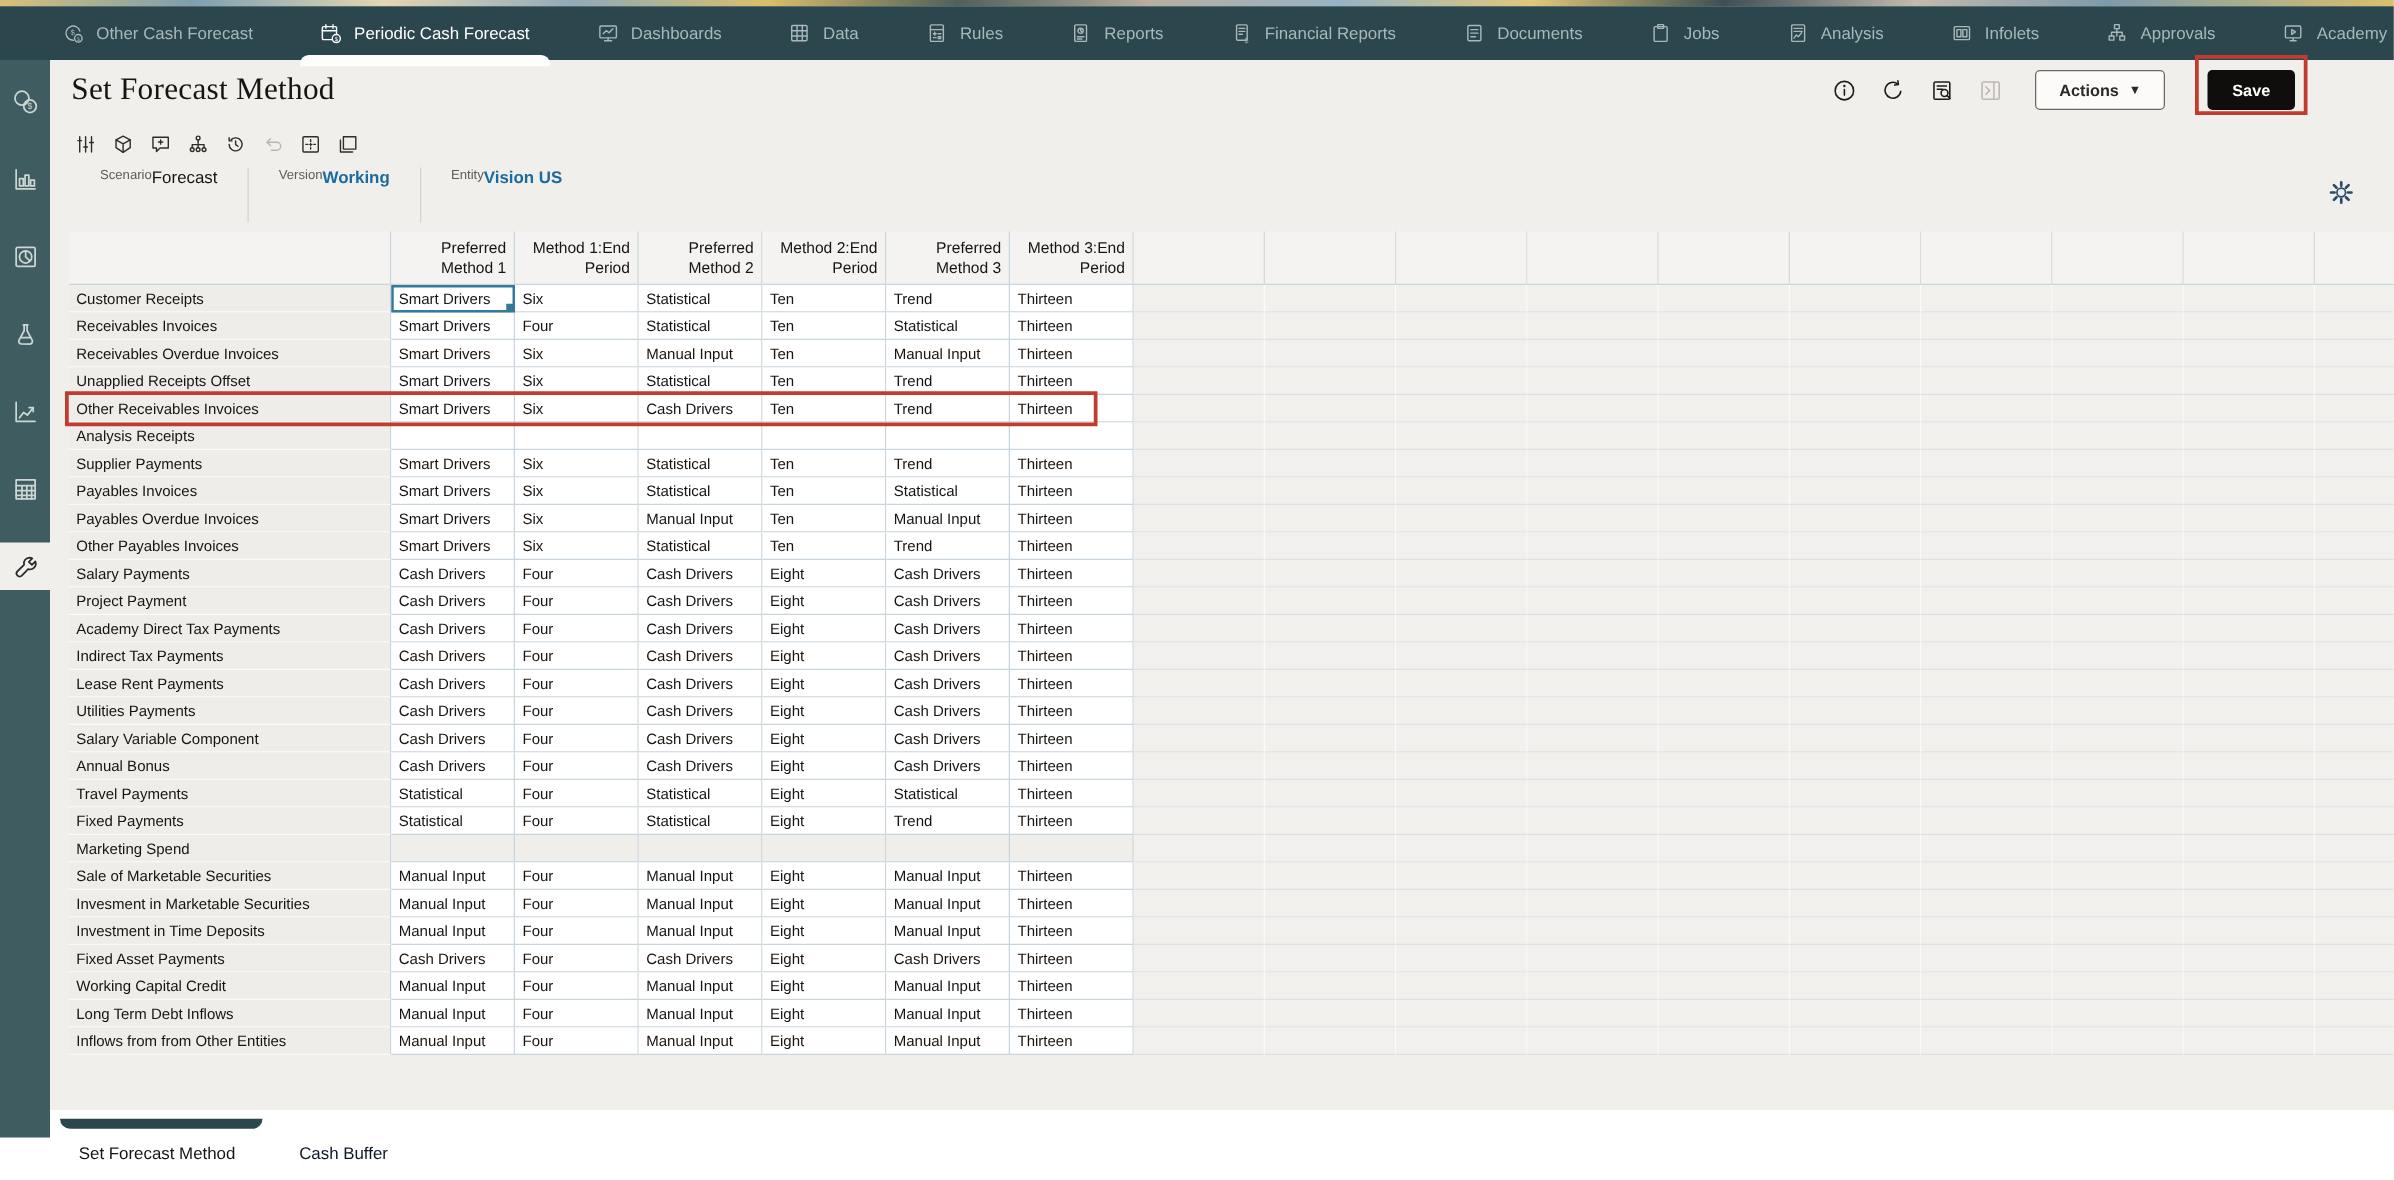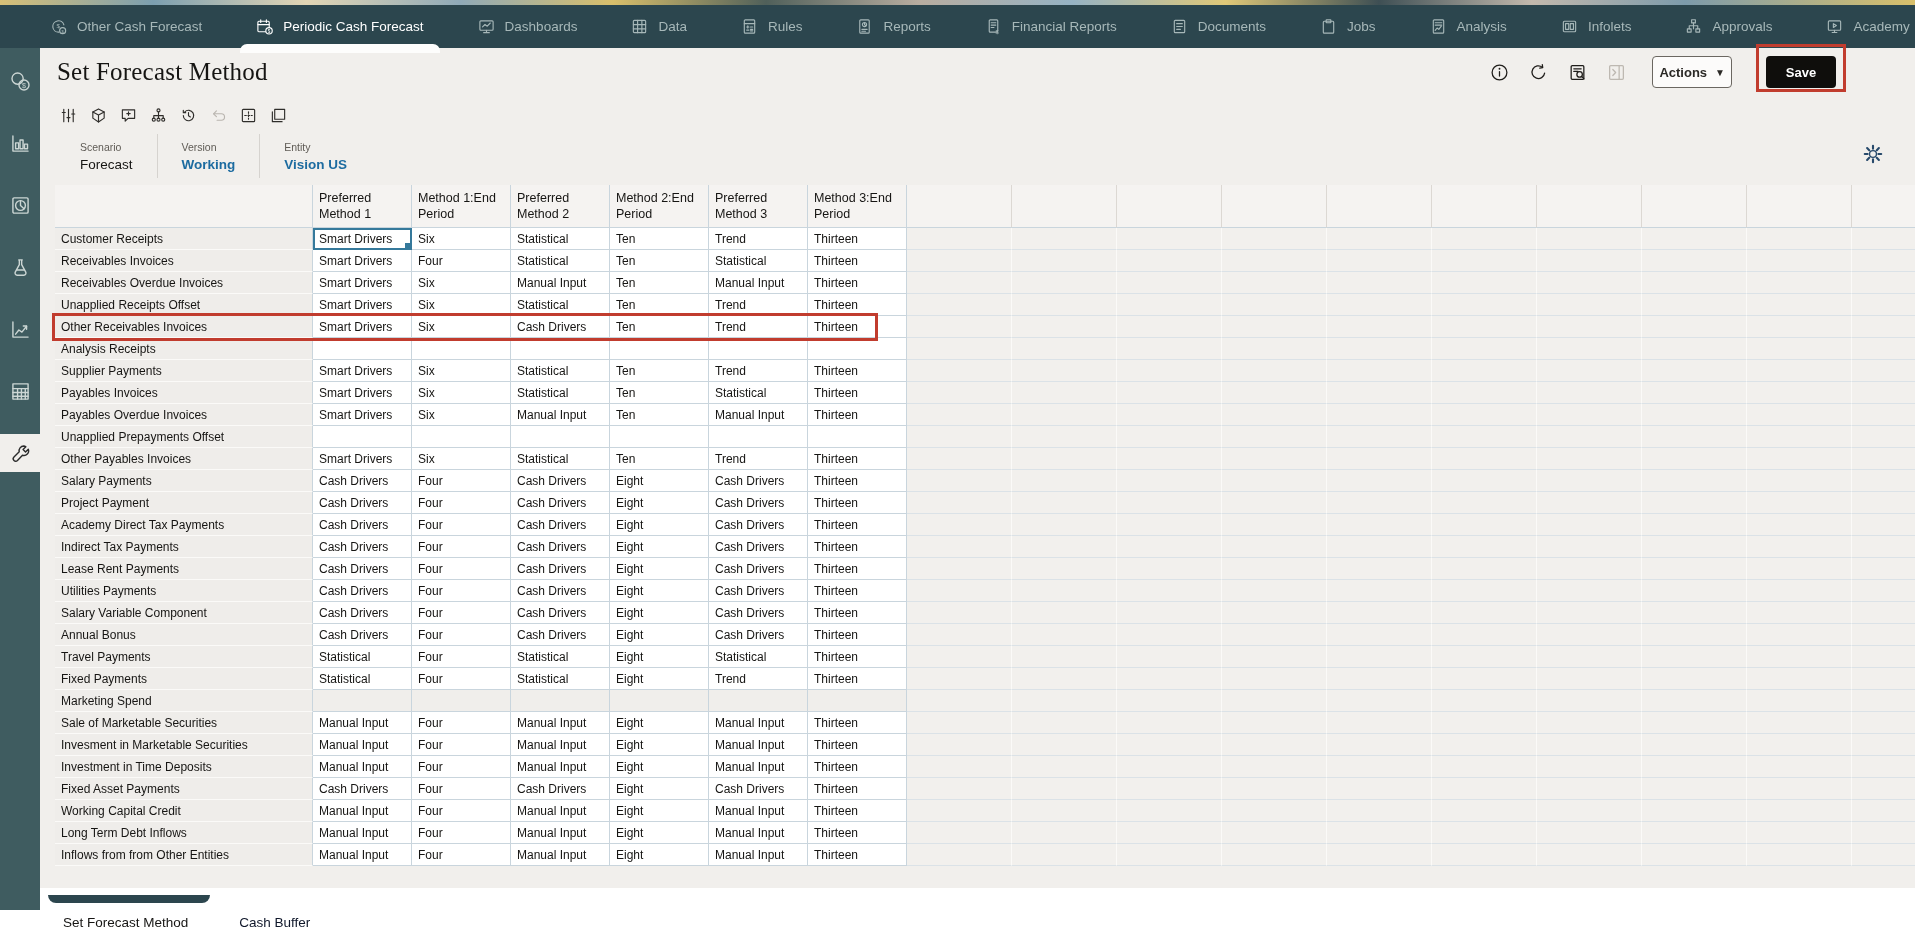--- a/index.html
+++ b/index.html
@@ -19,47 +19,47 @@
   .side-item{width:40px;height:38px;display:flex;align-items:center;justify-content:center;margin-bottom:24px;color:#ccd6d4;cursor:pointer}
   .side-item svg{width:21px;height:21px}
   .side-item.active{background:#f1efec;color:#2b2b2b}
   
   .page-header{position:absolute;left:40px;top:48px;right:0;height:48px;display:flex;align-items:center;padding-left:17px}
   .page-title{font-family:"Liberation Serif","DejaVu Serif",serif;font-size:25px;font-weight:400;color:#161513;letter-spacing:.2px}
   .header-right{margin-left:auto;display:flex;align-items:center;gap:20px;padding-right:79px}
   .icon-btn{color:#1f1d1a;cursor:pointer;display:flex}
   .icon-btn svg{width:19px;height:19px}
   .icon-btn.disabled{color:#bdb8b1;cursor:default}
-  .btn-actions{height:32px;padding:0 6px;border:1px solid #6b6761;border-radius:4px;background:#fcfbfa;font-size:13px;font-weight:700;color:#2b2926;display:flex;align-items:center;gap:8px;cursor:pointer;margin-left:6px}
+  .btn-actions{height:32px;padding:0 18px;border:1px solid #6b6761;border-radius:4px;background:#fcfbfa;font-size:13px;font-weight:700;color:#2b2926;display:flex;align-items:center;gap:8px;cursor:pointer;margin-left:6px}
   .btn-actions .caret{font-size:10px}
   .btn-save{height:32px;width:70px;margin-left:14px;border:none;border-radius:4px;background:#0f0e0c;color:#fff;font-size:13px;font-weight:700;display:flex;align-items:center;justify-content:center;cursor:pointer}
   
   .toolbar{position:absolute;left:40px;top:98px;right:0;height:34px;display:flex;align-items:center;gap:13px;padding-left:20px}
   .tool-btn{color:#2f2d2a;cursor:pointer;display:flex}
   .tool-btn svg{width:17px;height:17px}
   .tool-btn.disabled{color:#b9b5af;cursor:default}
   
   .pov{position:absolute;left:40px;top:134px;right:0;height:44px;display:flex;align-items:stretch;padding-left:24px}
-  .pov-item{display:flex;flex-direction:column;justify-content:center;padding:0 24px;cursor:pointer}
+  .pov-item{display:flex;flex-direction:row;justify-content:center;padding:0 24px;cursor:pointer}
   .pov-item:first-child{padding-left:16px}
   .pov-item + .pov-item{border-left:1px solid #d6d3cf}
   .pov-label{font-size:10.5px;color:#5f5b55;margin-bottom:4px}
   .pov-value{font-size:13.5px;color:#161513}
   .pov-value.link{color:#1c6ba0;font-weight:700}
   .pov-gear{margin-left:auto;margin-right:32px;align-self:center;color:#27496b;cursor:pointer}
   .pov-gear svg{width:20px;height:20px}
   
   .grid{position:absolute;left:55px;top:185px;right:0;bottom:56px;overflow:hidden}
   .grid-row{display:flex;height:22px}
   .grid-row.header{height:43px}
   .cell{flex:none;display:flex;align-items:center;padding:0 6px;font-size:12px;color:#161513;white-space:nowrap;overflow:hidden}
   .rowhead{width:258px;background:#efedea;border-bottom:1px solid #fbfaf8;border-right:1px solid #c9d5dd}
   .datacell{width:99px;background:#fff;border-right:1px solid #c9d5dd;border-bottom:1px solid #c9d5dd}
   .filler{width:105px;background:#f2f0ed;border-right:1px solid #fbfaf8;border-bottom:1px solid #dbe2e7}
-  .grid-row.header .cell{justify-content:center;text-align:left;background:#f5f3f1;border-bottom:1px solid #c9d5dd;font-size:12.5px;line-height:1.3;white-space:normal;padding:0 6px}
+  .grid-row.header .cell{justify-content:center;text-align:right;background:#f5f3f1;border-bottom:1px solid #c9d5dd;font-size:12.5px;line-height:1.3;white-space:normal;padding:0 6px}
   .grid-row.header .rowhead{background:#f5f3f1;border-bottom:1px solid #c9d5dd}
   .grid-row.header .filler{background:#f5f3f1;border-right:1px solid #dcd8d3}
   .grid-row.shaded .datacell{background:#f0eeeb}
   .datacell.selected{position:relative;outline:2px solid #35799b;outline-offset:-2px;z-index:2}
   .datacell.selected::after{content:"";position:absolute;right:0;bottom:0;width:6px;height:6px;background:#35799b}
   
   .footer{position:absolute;left:0;right:0;bottom:0;height:56px;background:#fff;z-index:3}
   .tab-cap{position:absolute;left:48px;top:7px;width:162px;height:8px;background:#2c464e;border-radius:0 0 8px 8px}
   .bottom-tabs{display:flex;gap:51px;padding:27px 0 0 63px}
   .bottom-tab{font-size:13.5px;color:#0f172a;cursor:pointer;white-space:nowrap}
@@ -571,39 +571,20 @@
       <div class="cell filler"></div>
       <div class="cell filler"></div>
       <div class="cell filler"></div>
       <div class="cell filler"></div>
       <div class="cell filler"></div>
       <div class="cell filler"></div>
       <div class="cell filler"></div>
       <div class="cell filler"></div>
     </div>
     <div class="grid-row">
-      <div class="cell rowhead">Unapplied Prepayments Offset</div>
-      <div class="cell datacell"></div>
-      <div class="cell datacell"></div>
-      <div class="cell datacell"></div>
-      <div class="cell datacell"></div>
-      <div class="cell datacell"></div>
-      <div class="cell datacell"></div>
-      <div class="cell filler"></div>
-      <div class="cell filler"></div>
-      <div class="cell filler"></div>
-      <div class="cell filler"></div>
-      <div class="cell filler"></div>
-      <div class="cell filler"></div>
-      <div class="cell filler"></div>
-      <div class="cell filler"></div>
-      <div class="cell filler"></div>
-      <div class="cell filler"></div>
-    </div>
-    <div class="grid-row">
       <div class="cell rowhead">Other Payables Invoices</div>
       <div class="cell datacell">Smart Drivers</div>
       <div class="cell datacell">Six</div>
       <div class="cell datacell">Statistical</div>
       <div class="cell datacell">Ten</div>
       <div class="cell datacell">Trend</div>
       <div class="cell datacell">Thirteen</div>
       <div class="cell filler"></div>
       <div class="cell filler"></div>
       <div class="cell filler"></div>

